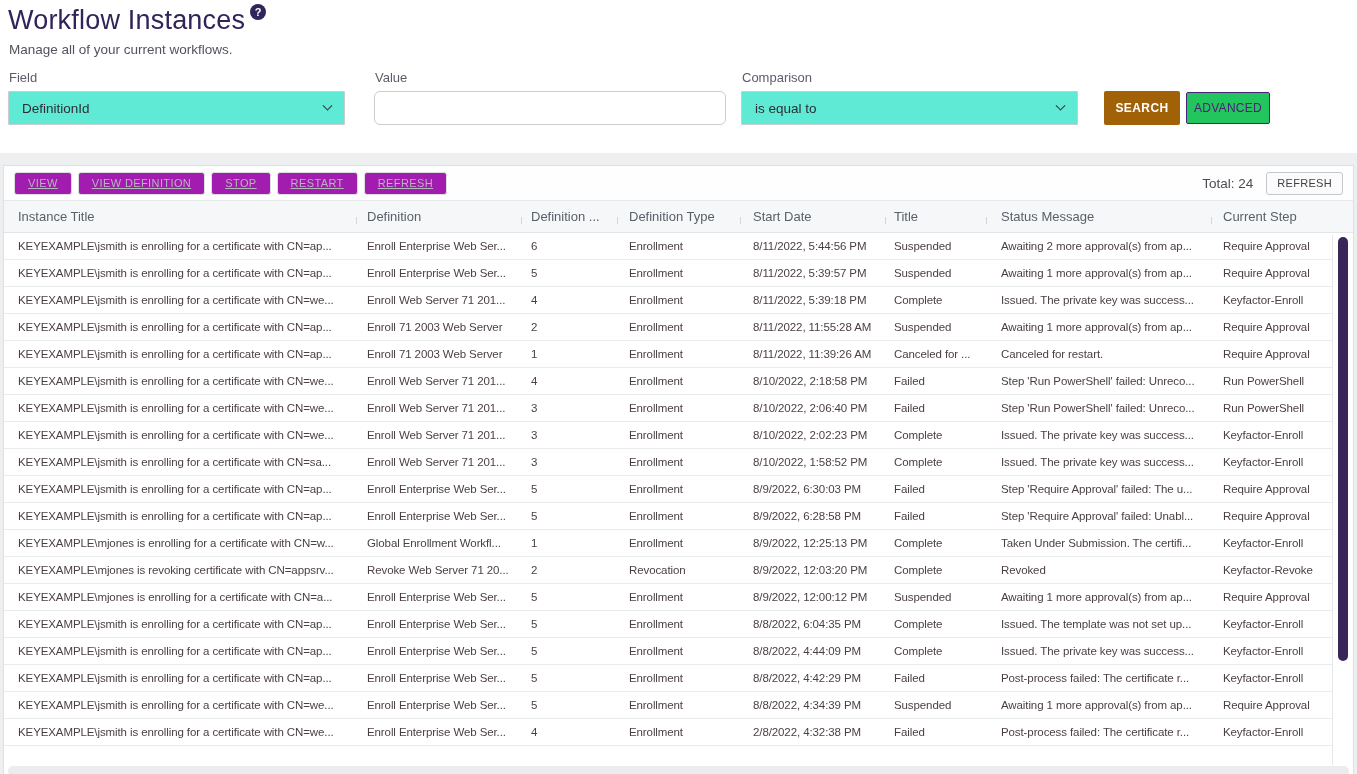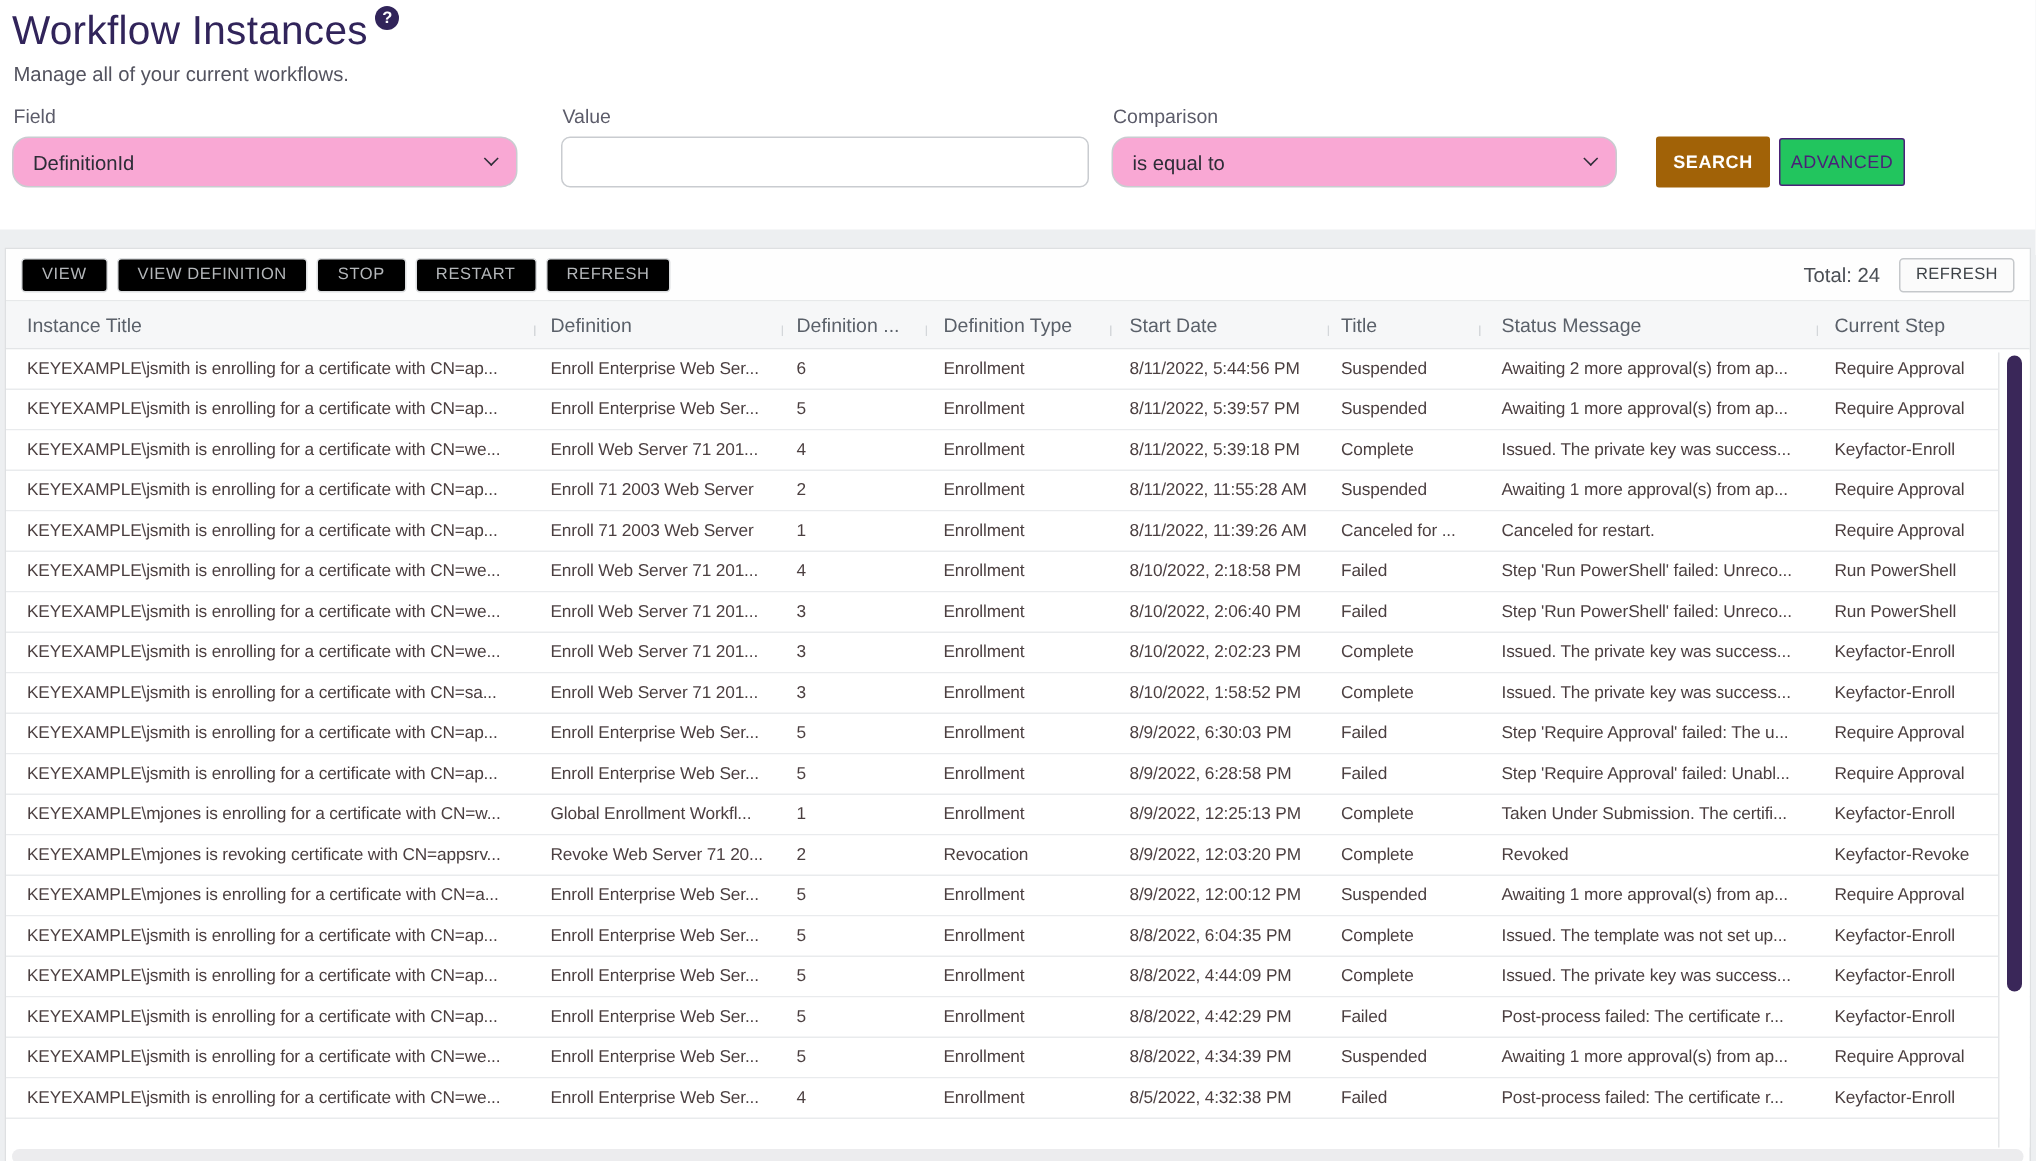--- a/index.html
+++ b/index.html
@@ -19,21 +19,21 @@
   .help-icon {
     display:inline-block; width:16px; height:16px; border-radius:50%;
     background:#31245a; color:#ffffff; font-size:11px; font-weight:bold;
     text-align:center; line-height:16px; margin:2px 0 0 5px; cursor:pointer;
   }
   .subtitle { margin:6px 0 0 1px; font-size:13.5px; color:#53535f; }
   .filter-row { display:flex; align-items:flex-end; margin-top:13px; }
   .filter-group { display:flex; flex-direction:column; }
   .filter-label { font-size:13px; color:#5c5c6a; margin:0 0 6px 1px; }
   .select-box {
-    height:34px; border:1px solid #c9ccd0; border-radius:11px; background:#f9a8d4;
+    height:34px; border:1px solid #c9ccd0; border-radius:1px; background:#5eead4;
     display:flex; align-items:center; justify-content:space-between;
     padding:0 13px; font-size:13.5px; color:#2d2d37; cursor:pointer;
   }
   .select-box.w1 { width:337px; }
   .chevron {
     width:7px; height:7px; border-right:1.6px solid #2d2d37;
     border-bottom:1.6px solid #2d2d37; transform:rotate(45deg) translate(-2px,-2px);
   }
   .value-input {
     width:352px; height:34px; border:1px solid #c9ccd0; border-radius:6px;
@@ -56,22 +56,22 @@
     position:relative; margin:12px 3px 0 3px; height:614px;
     background:#ffffff; border:1px solid #dee0e2;
   }
   .toolbar {
     height:35px; display:flex; align-items:center; justify-content:space-between;
     padding:0 10px; border-bottom:1px solid #e7e9ea; background:#fefefe;
   }
   .toolbar-left { display:flex; align-items:center; }
   .tb-btn {
     height:23px; padding:0 13px; margin-right:6px; border:1px solid #dcdee0;
-    border-radius:3px; background:#000000; color:#b4b7ba; font-size:11px;
-    letter-spacing:0.4px; font-family:inherit; cursor:default;
+    border-radius:3px; background:#a21caf; color:#b4b7ba; font-size:11px;
+    letter-spacing:0.4px; font-family:inherit; cursor:default;text-decoration:underline;
   }
   .toolbar-right { display:flex; align-items:center; }
   .total-label { font-size:13.5px; color:#4a4e54; margin-right:13px; }
   .btn-refresh {
     height:23px; padding:0 10px; border:1px solid #c5c8cb; border-radius:3px;
     background:#fbfbfb; color:#3d4247; font-size:11px; letter-spacing:0.3px;
     font-family:inherit; cursor:pointer;
   }
   :root { --cols: 352px 165px 96px 123px 145px 101px 225px 120px 22px; }
   .grid-header {
@@ -364,21 +364,21 @@
         <div class="cell p5">Suspended</div>
         <div class="cell p6">Awaiting 1 more approval(s) from ap...</div>
         <div class="cell p7">Require Approval</div>
         <div class="cell p8"></div>
       </div>
       <div class="row">
         <div class="cell p0">KEYEXAMPLE\jsmith is enrolling for a certificate with CN=we...</div>
         <div class="cell p1">Enroll Enterprise Web Ser...</div>
         <div class="cell p2">4</div>
         <div class="cell p3">Enrollment</div>
-        <div class="cell p4">8/5/2022, 4:32:38 PM</div>
+        <div class="cell p4">2/8/2022, 4:32:38 PM</div>
         <div class="cell p5">Failed</div>
         <div class="cell p6">Post-process failed: The certificate r...</div>
         <div class="cell p7">Keyfactor-Enroll</div>
         <div class="cell p8"></div>
       </div>
     </div>
 
   <div class="vtrack">
     <div class="vthumb"></div>
   </div>

